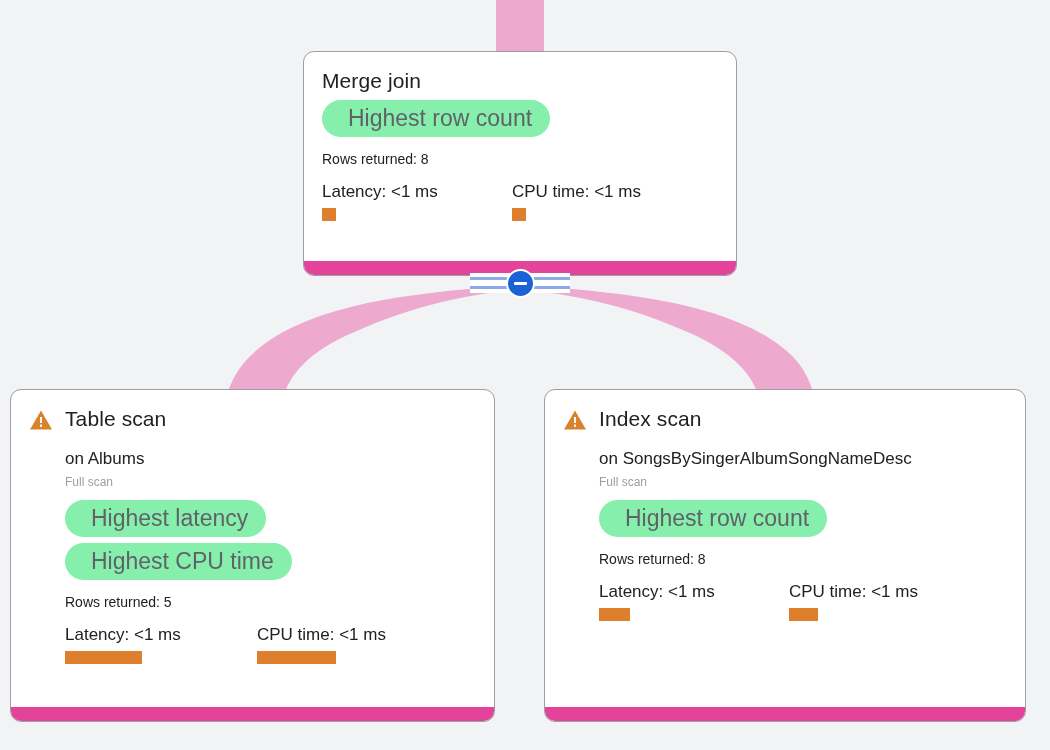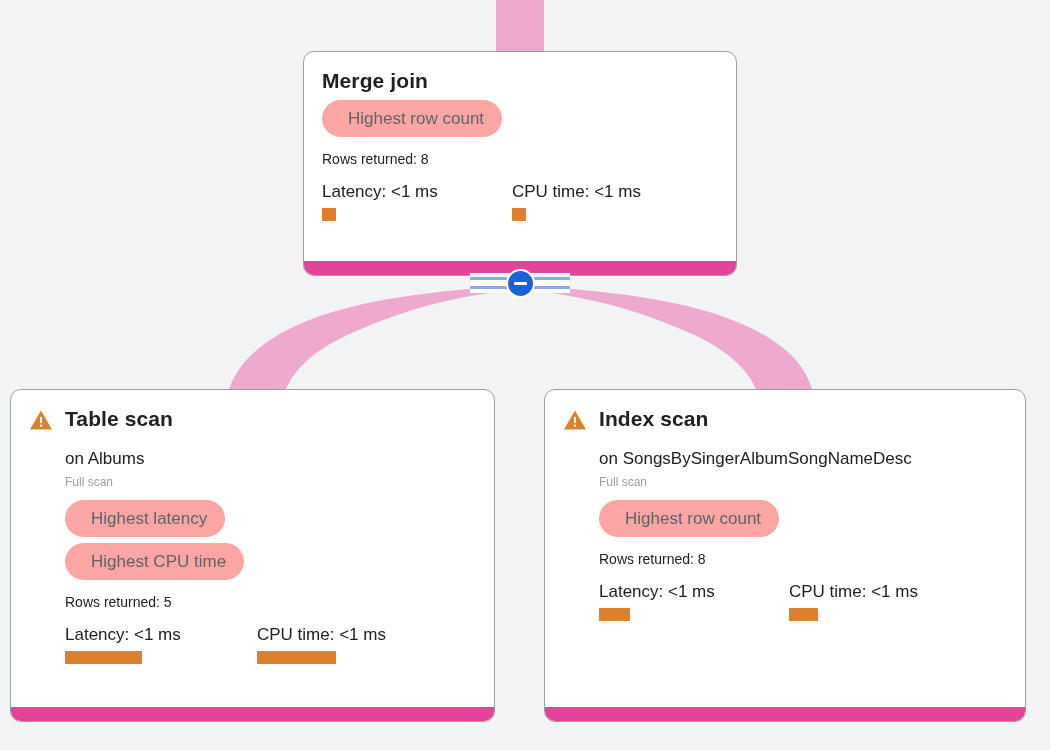--- a/index.html
+++ b/index.html
@@ -69,21 +69,21 @@
     justify-content: flex-start;
   }
   .node-head-text {
     flex: 1 1 auto;
     min-width: 0;
   }
 
   .node-title {
     font-size: 21px;
     line-height: 26px;
-    font-weight: bold;
+    font-weight: normal;
     color: #202124;
     letter-spacing: 0.1px;
     white-space: nowrap;
   }
   .node-subtitle {
     font-size: 17px;
     line-height: 24px;
     color: #202124;
     margin-top: 15px;
     white-space: nowrap;
@@ -93,24 +93,24 @@
     line-height: 23px;
     color: #9AA0A6;
     white-space: nowrap;
   }
 
   .chip-list {
     margin-top: 6px;
   }
   .chip {
     display: inline-block;
-    background: #fca5a5;
+    background: #86efac;
     color: #5F6368;
     border-radius: 999px;
-    font-size: 17px;
+    font-size: 23px;
     line-height: 21px;
     padding: 8px 18px 8px 26px;
     margin-bottom: 6px;
     white-space: nowrap;
   }
 
   .rows-returned {
     font-size: 14px;
     line-height: 24px;
     color: #202124;

